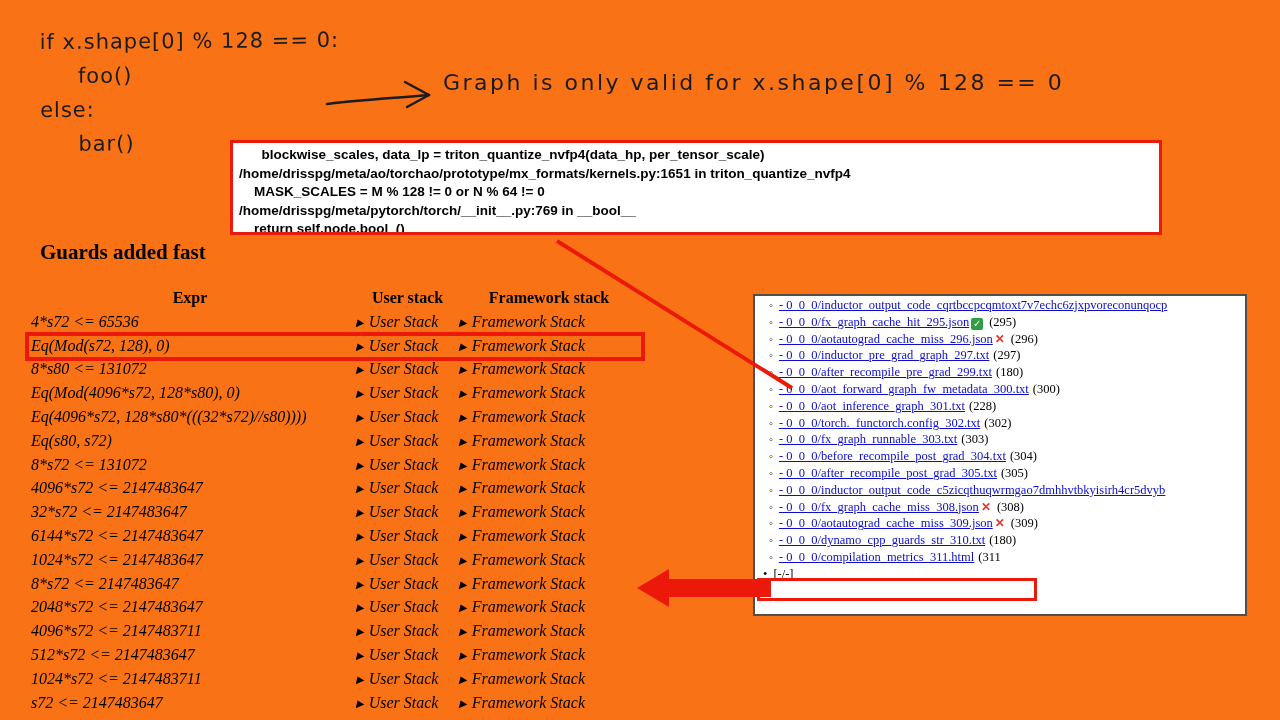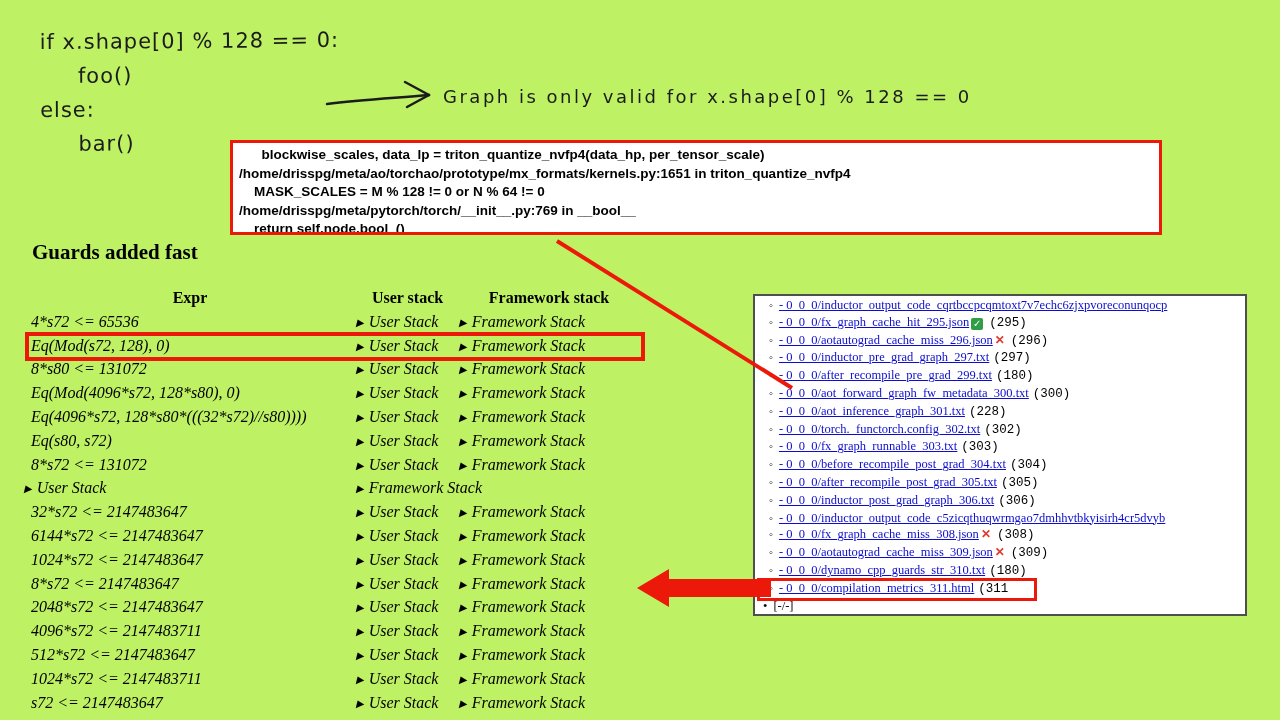--- a/index.html
+++ b/index.html
@@ -3,55 +3,55 @@
 <meta charset="utf-8">
 <style>
   :root{
     --annotation-red:#ec1809;
     --link-blue:#0d0dcf;
     --check-green:#2f9e44;
     --cross-red:#e03a2f;
     --box-gray:#4f4f4f;
   }
   html,body{margin:0;padding:0;background:#fff;}
-  .canvas{position:relative;width:1280px;height:720px;background:#bef264;overflow:hidden;
+  .canvas{position:relative;width:1280px;height:720px;background:#f97316;overflow:hidden;
           font-family:"Liberation Serif",serif;color:#000;}
 
   
   .hand{font-family:"DejaVu Sans",sans-serif;color:#1b1b1b;}
   .code-pos{position:absolute;left:40px;top:24px;font-size:21px;line-height:34px;letter-spacing:1px;transform:rotate(-0.4deg);}
   .code-pos .ind{padding-left:38px;}
-  .note-pos{position:absolute;left:443px;top:86px;font-size:18px;letter-spacing:2.5px;white-space:nowrap;}
+  .note-pos{position:absolute;left:443px;top:70px;font-size:22px;letter-spacing:2.5px;white-space:nowrap;}
 
   
   .codebox{position:absolute;left:230px;top:140px;width:932px;height:95px;
            border:3px solid var(--annotation-red);overflow:hidden;background:#fff;box-sizing:border-box;}
   .codebox pre{margin:3px 0 0 6px;font-family:Liberation Sans, sans-serif;font-weight:bold;
                font-size:13.5px;line-height:18.5px;white-space:pre;}
 
   
-  .heading{position:absolute;left:32px;top:240px;margin:0;font-size:21px;font-weight:bold;
+  .heading{position:absolute;left:40px;top:240px;margin:0;font-size:21px;font-weight:bold;
            font-family:"Liberation Serif",serif;}
   .gtable{position:absolute;left:24px;top:286px;width:628px;font-size:16px;}
   .g-head,.g-row{display:grid;grid-template-columns:332px 103px 180px;align-items:center;}
   .g-head{font-weight:bold;height:24px;}
   .gh{text-align:center;white-space:nowrap;}
   .g-row{height:23.8px;font-style:italic;}
   .g-expr{padding-left:7px;white-space:nowrap;overflow:hidden;}
   .g-stack{white-space:nowrap;cursor:pointer;}
   .tri{font-size:10px;margin-right:5px;position:relative;top:-1px;}
 
   
   .filebox{position:absolute;left:753px;top:294px;width:494px;height:322px;
            border:2px solid var(--box-gray);background:#fff;overflow:hidden;box-sizing:border-box;}
   .filebox ul{list-style:none;margin:1px 0 0 0;padding:0 0 0 14px;}
   .filebox li{font-size:12.5px;line-height:16.8px;white-space:nowrap;}
   .circ{margin-right:6px;font-size:11px;}
   .link{color:var(--link-blue);text-decoration:underline;cursor:pointer;}
-  .cnt{color:#000;margin-left:4px;font-family:Liberation Mono, monospace;}
+  .cnt{color:#000;margin-left:4px;}
   .chk{display:inline-block;width:12px;height:12px;background:var(--check-green);color:#fff;
        font-size:10px;line-height:12px;text-align:center;border-radius:2px;margin:0 2px;vertical-align:-1px;}
   .crx{color:var(--cross-red);font-weight:bold;margin:0 2px;font-size:12px;}
   .footer-line{font-size:12.5px;line-height:16.8px;padding-left:8px;}
   .dot{margin-right:6px;}
 
   
   .hl{position:absolute;border:4px solid var(--annotation-red);box-sizing:border-box;z-index:40;pointer-events:none;}
   .hl-row{left:25px;top:332px;width:620px;height:29px;}
   .hl-file{left:757px;top:578px;width:280px;height:23px;border-width:3px;}
@@ -121,20 +121,21 @@
           <div class="g-expr">Eq(s80, s72)</div>
           <div class="g-stack"><span class="tri">▶</span><span>User Stack</span></div>
           <div class="g-stack"><span class="tri">▶</span><span>Framework Stack</span></div>
         </div>
         <div class="g-row">
           <div class="g-expr">8*s72 &lt;= 131072</div>
           <div class="g-stack"><span class="tri">▶</span><span>User Stack</span></div>
           <div class="g-stack"><span class="tri">▶</span><span>Framework Stack</span></div>
         </div>
         <div class="g-row">
+          <div class="g-expr">4096*s72 &lt;= 2147483647</div>
           <div class="g-stack"><span class="tri">▶</span><span>User Stack</span></div>
           <div class="g-stack"><span class="tri">▶</span><span>Framework Stack</span></div>
         </div>
         <div class="g-row">
           <div class="g-expr">32*s72 &lt;= 2147483647</div>
           <div class="g-stack"><span class="tri">▶</span><span>User Stack</span></div>
           <div class="g-stack"><span class="tri">▶</span><span>Framework Stack</span></div>
         </div>
         <div class="g-row">
           <div class="g-expr">6144*s72 &lt;= 2147483647</div>
@@ -187,21 +188,20 @@
         <li><span class="circ">◦</span><span class="link">- 0_0_0/fx_graph_cache_hit_295.json</span><span class="chk">✓</span><span class="cnt">(295)</span></li>
         <li><span class="circ">◦</span><span class="link">- 0_0_0/aotautograd_cache_miss_296.json</span><span class="crx">✕</span><span class="cnt">(296)</span></li>
         <li><span class="circ">◦</span><span class="link">- 0_0_0/inductor_pre_grad_graph_297.txt</span><span class="cnt">(297)</span></li>
         <li><span class="circ">◦</span><span class="link">- 0_0_0/after_recompile_pre_grad_299.txt</span><span class="cnt">(180)</span></li>
         <li><span class="circ">◦</span><span class="link">- 0_0_0/aot_forward_graph_fw_metadata_300.txt</span><span class="cnt">(300)</span></li>
         <li><span class="circ">◦</span><span class="link">- 0_0_0/aot_inference_graph_301.txt</span><span class="cnt">(228)</span></li>
         <li><span class="circ">◦</span><span class="link">- 0_0_0/torch._functorch.config_302.txt</span><span class="cnt">(302)</span></li>
         <li><span class="circ">◦</span><span class="link">- 0_0_0/fx_graph_runnable_303.txt</span><span class="cnt">(303)</span></li>
         <li><span class="circ">◦</span><span class="link">- 0_0_0/before_recompile_post_grad_304.txt</span><span class="cnt">(304)</span></li>
         <li><span class="circ">◦</span><span class="link">- 0_0_0/after_recompile_post_grad_305.txt</span><span class="cnt">(305)</span></li>
-        <li><span class="circ">◦</span><span class="link">- 0_0_0/inductor_post_grad_graph_306.txt</span><span class="cnt">(306)</span></li>
         <li><span class="circ">◦</span><span class="link">- 0_0_0/inductor_output_code_c5zicqthuqwrmgao7dmhhvtbkyisirh4cr5dvyb</span></li>
         <li><span class="circ">◦</span><span class="link">- 0_0_0/fx_graph_cache_miss_308.json</span><span class="crx">✕</span><span class="cnt">(308)</span></li>
         <li><span class="circ">◦</span><span class="link">- 0_0_0/aotautograd_cache_miss_309.json</span><span class="crx">✕</span><span class="cnt">(309)</span></li>
         <li><span class="circ">◦</span><span class="link">- 0_0_0/dynamo_cpp_guards_str_310.txt</span><span class="cnt">(180)</span></li>
         <li><span class="circ">◦</span><span class="link">- 0_0_0/compilation_metrics_311.html</span><span class="cnt">(311</span></li>
       </ul>
     <div class="footer-line">
       <span class="dot">•</span><span>[-/-]</span>
     </div>
   </div>

